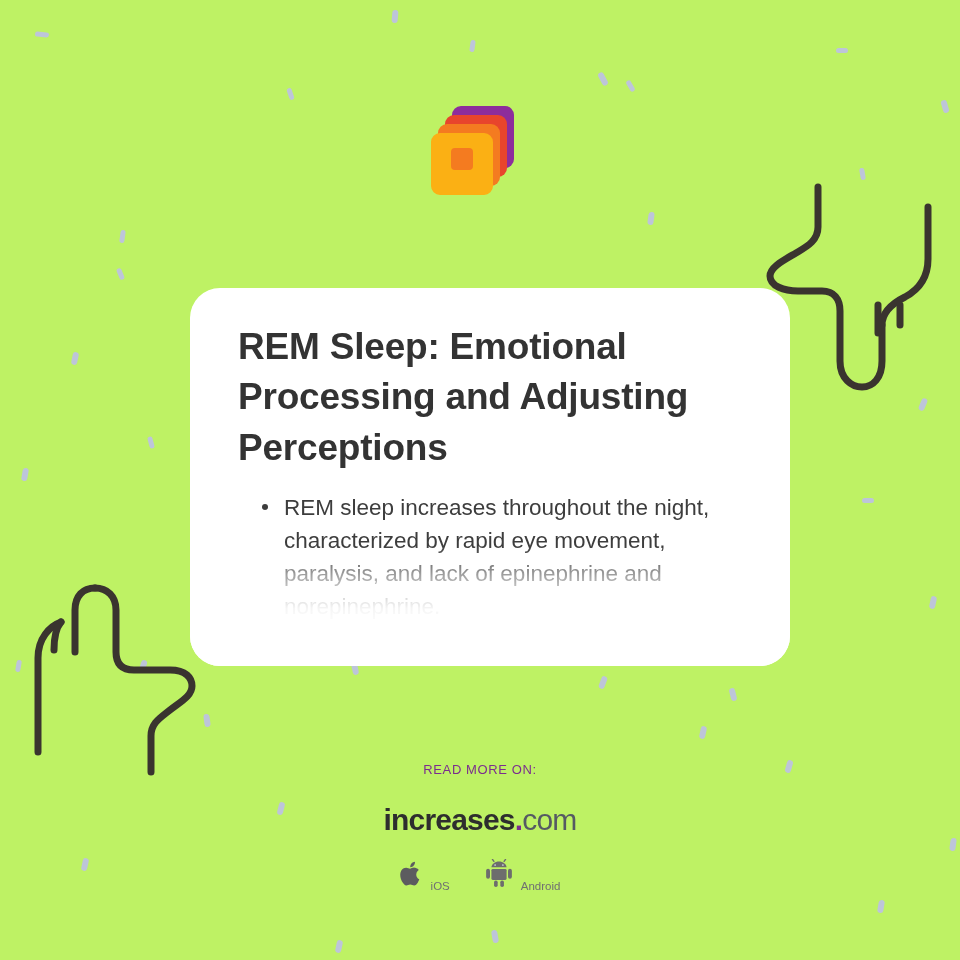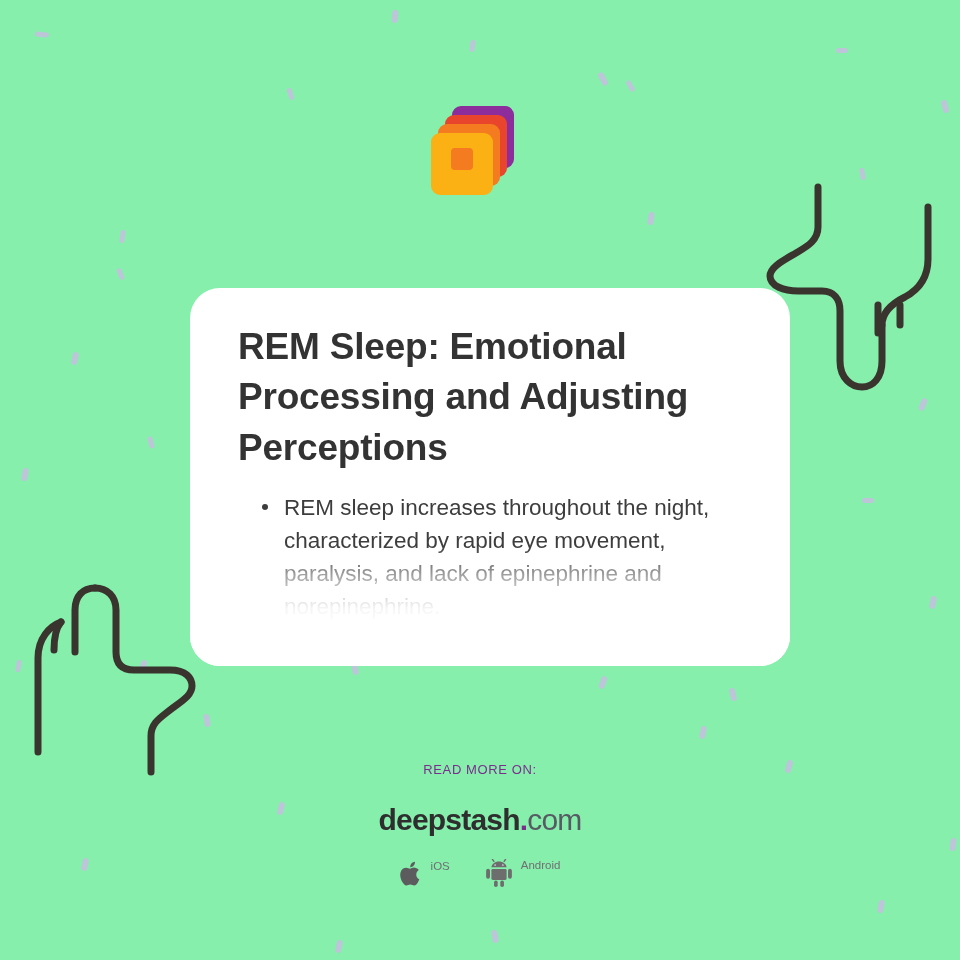--- a/index.html
+++ b/index.html
@@ -11,21 +11,21 @@
     width: 960px;
     height: 960px;
     background: #d2d9ea;
     font-family: "Liberation Sans", sans-serif;
     overflow: hidden;
   }
   .canvas {
     position: relative;
     width: 960px;
     height: 960px;
-    background: #86efac;
+    background: #bef264;
     overflow: hidden;
   }
 
   
   .specks {
     position: absolute;
     inset: 0;
     pointer-events: none;
     z-index: 1;
   }
@@ -158,21 +158,21 @@
   }
   .stores {
     margin-top: 22px;
     display: flex;
     justify-content: center;
     align-items: center;
     gap: 34px;
   }
   .store {
     display: flex;
-    align-items: flex-start;
+    align-items: flex-end;
     gap: 7px;
   }
   .store-label {
     font-size: 11.5px;
     color: #6f6f72;
   }
 </style>
 </head>
 <body>
 
@@ -265,21 +265,21 @@
         <li class="bullet">This stage is crucial for processing emotions</li>
       </ul>
     </div>
     <div class="card-fade"></div>
   </div>
 
   <div class="footer">
     <p class="read-more">READ MORE ON:</p>
 
     <div class="wordmark">
-      <span>deepstash</span><span class="dot">.</span><span class="tld">com</span>
+      <span>increases</span><span class="dot">.</span><span class="tld">com</span>
     </div>
 
     <div class="stores">
       <div class="store">
         <span>
           <svg viewBox="0 0 26 30" width="24" height="28" aria-hidden="true">
             <path d="M17.6 15.6c0-3.3 2.7-4.9 2.8-5-1.5-2.2-3.9-2.5-4.7-2.5-2-.2-3.9 1.2-4.9 1.2-1 0-2.6-1.2-4.2-1.1-2.2 0-4.2 1.3-5.3 3.2-2.2 3.9-.6 9.7 1.6 12.9 1.1 1.6 2.4 3.3 4 3.2 1.6-.06 2.2-1 4.2-1s2.5 1 4.2 1c1.7 0 2.8-1.6 3.9-3.1 1.2-1.8 1.7-3.5 1.7-3.6-.04-.02-3.3-1.3-3.3-5.2z" fill="#5c5c5f"></path>
             <path d="M14.9 5.9c.9-1.1 1.5-2.6 1.3-4.1-1.3.05-2.9.85-3.8 1.95-.8.95-1.5 2.5-1.3 3.95 1.45.11 2.9-.73 3.8-1.8z" fill="#5c5c5f"></path>
           </svg>
         </span>

